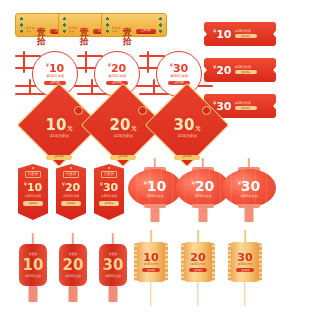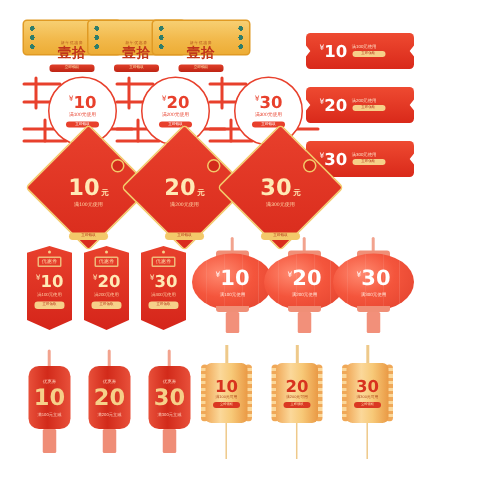--- a/index.html
+++ b/index.html
@@ -26,22 +26,22 @@
   .goldticket:before,.goldticket:after{
     content:""; position:absolute; top:2px; bottom:2px; width:5px;
     background:
       radial-gradient(circle 1.6px at 50% 16%, #2e7d6b 99%, transparent 100%),
       radial-gradient(circle 1.6px at 50% 50%, #2e7d6b 99%, transparent 100%),
       radial-gradient(circle 1.6px at 50% 84%, #2e7d6b 99%, transparent 100%);
   }
   .goldticket:before{ left:3px; }
   .goldticket:after{ right:3px; }
   .gt-inner{
-    width:44px; height:20px; display:flex; flex-direction:column;
-    align-items:center; justify-content:center; gap:1px;margin-top:26px;
+    width:44px; height:20px; display:flex; flex-direction:row;
+    align-items:flex-start; justify-content:center; gap:1px;margin-top:26px;
   }
   .gt-top{ font-size:2.6px; color:#b3521b; letter-spacing:.4px; line-height:1; }
   .gt-big{ font-size:9px; color:#c0341b; font-weight:bold; line-height:1;
            font-family:"DejaVu Sans", sans-serif; letter-spacing:.5px; }
   .gt-btn{
     margin-top:1px; width:30px; height:4.5px; border-radius:2px;
     background:linear-gradient(180deg,#e0402a,#bf2414);
     font-size:2.4px; color:#ffe9b0; display:flex; align-items:center;
     justify-content:center; line-height:1;
   }

